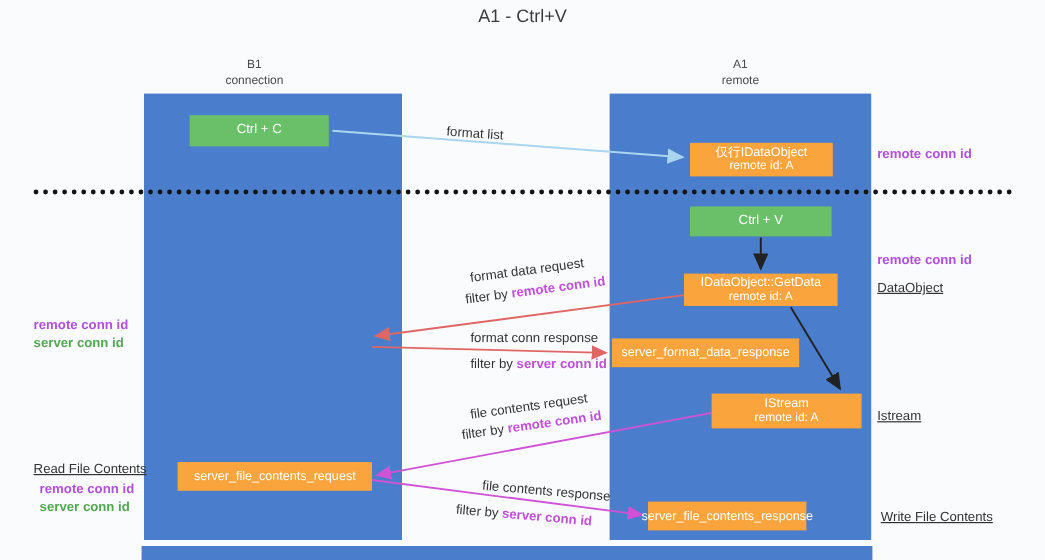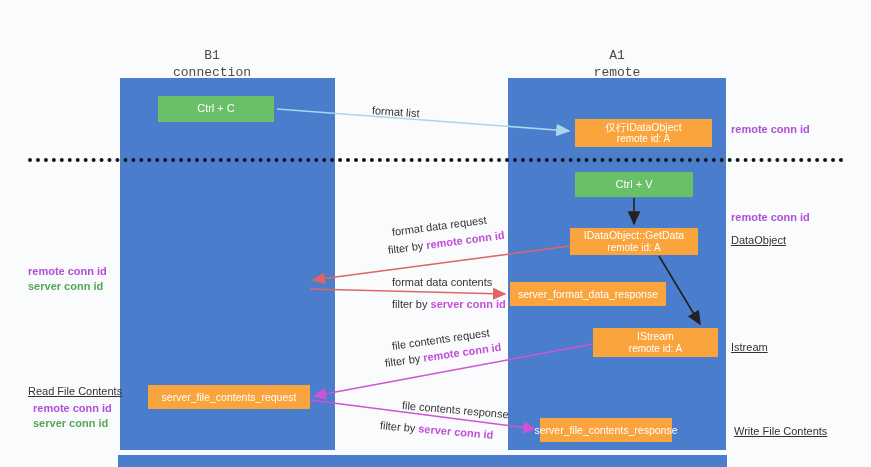--- a/index.html
+++ b/index.html
@@ -1,20 +1,20 @@
 <!DOCTYPE html>
 <html><head>
 <meta charset="utf-8">
 <style>
   * { margin:0; padding:0; box-sizing:border-box; }
   html,body { background:#fafbfc; font-family:"Liberation Sans", sans-serif; }
   .canvas { position:relative; width:871px; height:467px; background:#fafbfc; overflow:hidden; }
   .abs { position:absolute; }
   .title { left:300px; top:5px; width:271px; text-align:center; font-size:15px; color:#3d3d3d; line-height:1.25; }
-  .col-head { text-align:center; font-size:13px; color:#4a4a4a; line-height:1.3;font-family:Liberation Mono, monospace; }
+  .col-head { text-align:center; font-size:10px; color:#4a4a4a; line-height:1.3; }
   .lifeline { background:#4a7dcb; }
   .box { display:flex; flex-direction:column; align-items:center; justify-content:center;
          color:#ffffff; line-height:1.2; }
   .green-box  { background:#6abf69; font-size:11px; }
   .orange-box { background:#f9a43c; font-size:10.5px; }
   .orange-box .l2 { font-size:10px; }
   .dashed-line { border-top:4px dotted #141414; }
   .lbl { font-size:11px; white-space:nowrap; }
   .black-lbl { color:#333333;text-decoration:underline; }
   .purple-lbl { color:#b04fd8; font-weight:bold; }
@@ -22,20 +22,21 @@
   .arrow-lbl { font-size:11px; color:#333333; white-space:nowrap; transform-origin:left center; }
   .filter-key { color:#c04fd8; font-weight:bold; }
   svg { position:absolute; left:0; top:0; pointer-events:none; }
 </style>
 </head>
 <body>
 
 <div class="canvas">
 
   <div class="abs title">
+    <div>A1 - Ctrl+V</div>
   </div>
 
   <div class="abs col-head" style="left:152px; top:48px; width:120px;">
     <div>B1</div>
     <div>connection</div>
   </div>
   <div class="abs col-head" style="left:557px; top:48px; width:120px;">
     <div>A1</div>
     <div>remote</div>
   </div>
@@ -67,21 +68,21 @@
     <line x1="570" y1="246" x2="313" y2="280" stroke="#e06666" stroke-width="1.5" marker-end="url(#m-red)"></line>
     <line x1="310" y1="289" x2="505" y2="294" stroke="#e06666" stroke-width="1.5" marker-end="url(#m-red)"></line>
     <line x1="593" y1="344" x2="314" y2="396" stroke="#d052d6" stroke-width="1.5" marker-end="url(#m-mag)"></line>
     <line x1="310" y1="400" x2="535" y2="429" stroke="#d052d6" stroke-width="1.5" marker-end="url(#m-mag)"></line>
   </svg>
 
   <div class="abs box green-box" style="left:158px; top:96px; width:116px; height:26px;">
     <div>Ctrl + C</div>
   </div>
 
-  <div class="abs box orange-box" style="left:575px; top:119px; width:137px; height:28px;">
+  <div class="abs box orange-box" style="left:575px; top:119px; width:119px; height:28px;">
     <div>仅行IDataObject</div>
     <div class="l2">remote id: A</div>
   </div>
 
   <div class="abs box green-box" style="left:575px; top:172px; width:118px; height:25px;">
     <div>Ctrl + V</div>
   </div>
 
   <div class="abs box orange-box" style="left:570px; top:228px; width:128px; height:27px;">
     <div>IDataObject::GetData</div>
@@ -106,21 +107,21 @@
     <div>server_file_contents_response</div>
   </div>
 
   <div class="abs arrow-lbl" style="left:372px; top:104px; transform:rotate(4deg);">format list</div>
 
   <div class="abs arrow-lbl" style="left:392px; top:226px; transform:rotate(-7.5deg);">format data request</div>
   <div class="abs arrow-lbl" style="left:388px; top:244px; transform:rotate(-7.5deg);">
     <span>filter by </span><span class="filter-key">remote conn id</span>
   </div>
 
-  <div class="abs arrow-lbl" style="left:392px; top:276px;">format data contents</div>
+  <div class="abs arrow-lbl" style="left:392px; top:276px;">format conn response</div>
   <div class="abs arrow-lbl" style="left:392px; top:298px;">
     <span>filter by </span><span class="filter-key">server conn id</span>
   </div>
 
   <div class="abs arrow-lbl" style="left:392px; top:340px; transform:rotate(-8deg);">file contents request</div>
   <div class="abs arrow-lbl" style="left:385px; top:357px; transform:rotate(-8deg);">
     <span>filter by </span><span class="filter-key">remote conn id</span>
   </div>
 
   <div class="abs arrow-lbl" style="left:402px; top:399px; transform:rotate(5deg);">file contents response</div>

